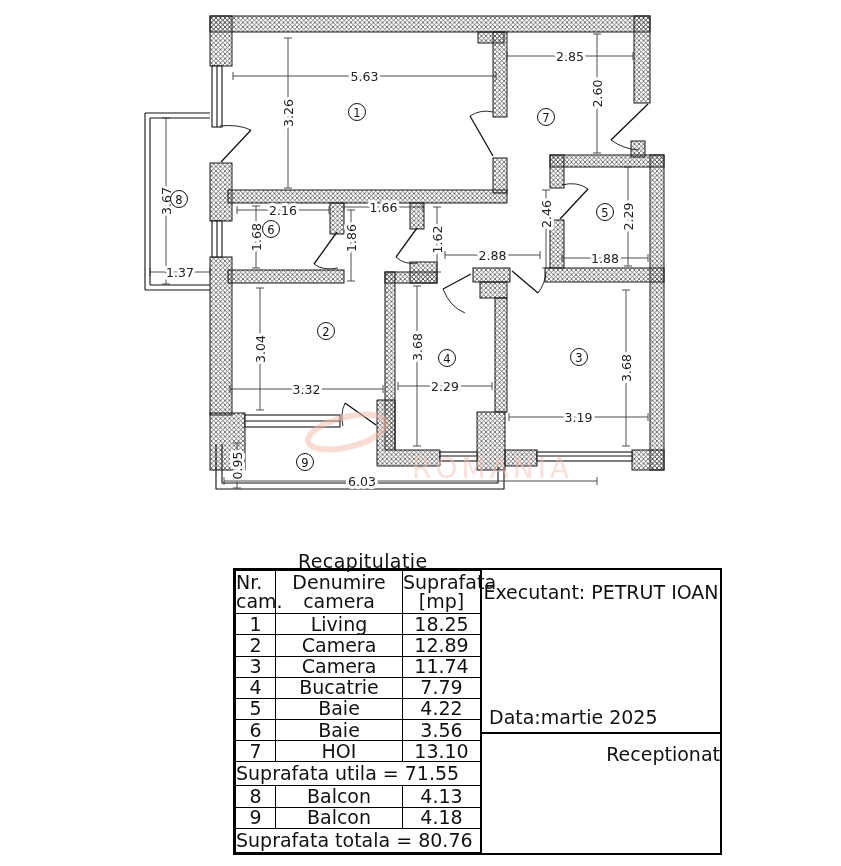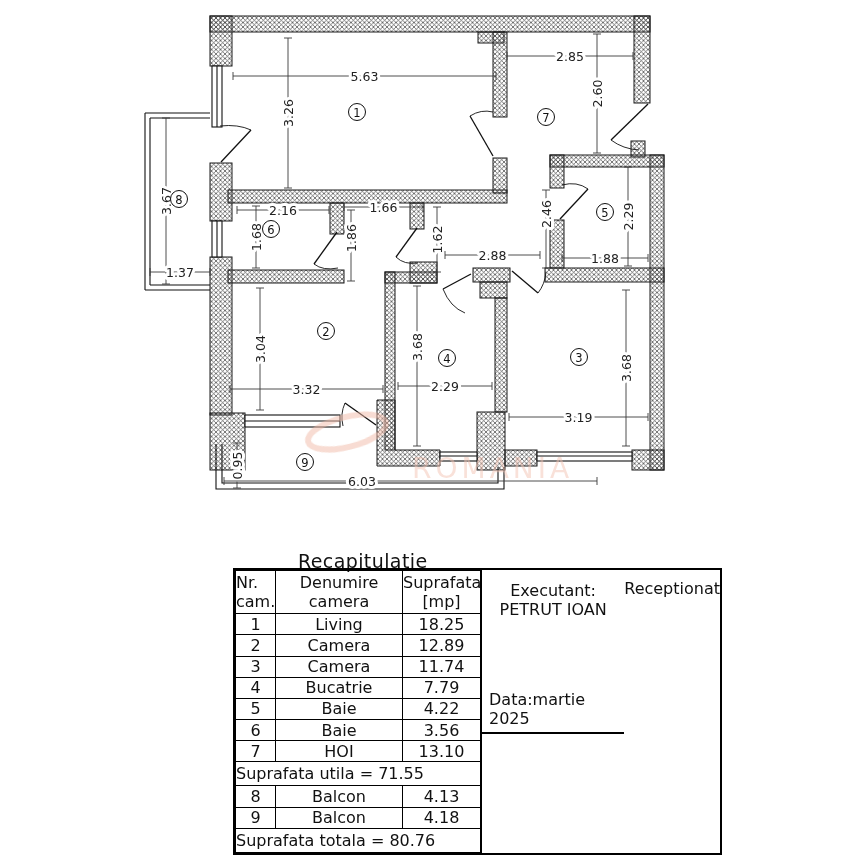--- a/index.html
+++ b/index.html
@@ -12,30 +12,30 @@
   .door{stroke:#111;stroke-width:1.3;fill:none;}
   .arc{stroke:#111;stroke-width:0.9;fill:none;}
   .dl{stroke:#3a3a3a;stroke-width:0.9;}
   text.dim{font:12.5px "DejaVu Sans","Liberation Sans",sans-serif;fill:#222;
            paint-order:stroke;stroke:#fff;stroke-width:6px;stroke-linejoin:round;}
   .roomc{stroke:#111;stroke-width:1;fill:#fff;}
   text.roomn{font:11.5px "DejaVu Sans","Liberation Sans",sans-serif;fill:#111;}
   text.wm{font:28px "DejaVu Sans","Liberation Sans",sans-serif;letter-spacing:4px;}
   .title{position:absolute;left:298px;top:550px;font-size:19px;letter-spacing:.4px;}
   .recap{position:absolute;left:233px;top:568px;width:485px;height:283px;
-         border:2px solid #000;display:flex;font-size:16px;}
+         border:2px solid #000;display:flex;font-size:19px;}
   table.rt{border-collapse:collapse;width:242px;table-layout:fixed;}
   table.rt td{border:1.5px solid #000;padding:0;line-height:19px;vertical-align:middle;}
   td.hc{text-align:center;height:42px;margin-top:12px;}
   td.hl{text-align:left;padding-left:3px;height:42px;}
   td.c{text-align:center;height:20px;}
   td.n{text-align:center;padding-left:15px;height:20px;}
   td.sum{text-align:left;height:23px;}
   .col1{width:39px;} .col2{width:126px;} .col3{width:77px;}
-  .rpanel{flex:1;display:flex;flex-direction:row;border-left:0.5px solid #000;}
+  .rpanel{flex:1;display:flex;flex-direction:column;border-left:0.5px solid #000;}
   .rtop{height:162px;border-bottom:2px solid #000;position:relative;}
   .exe{text-align:center;margin-top:11px;}
   .dataline{position:absolute;left:7px;bottom:4px;}
   .rec{text-align:right;margin-top:9px;}
 </style>
 </head>
 <body>
 
 <div class="canvas">
 

